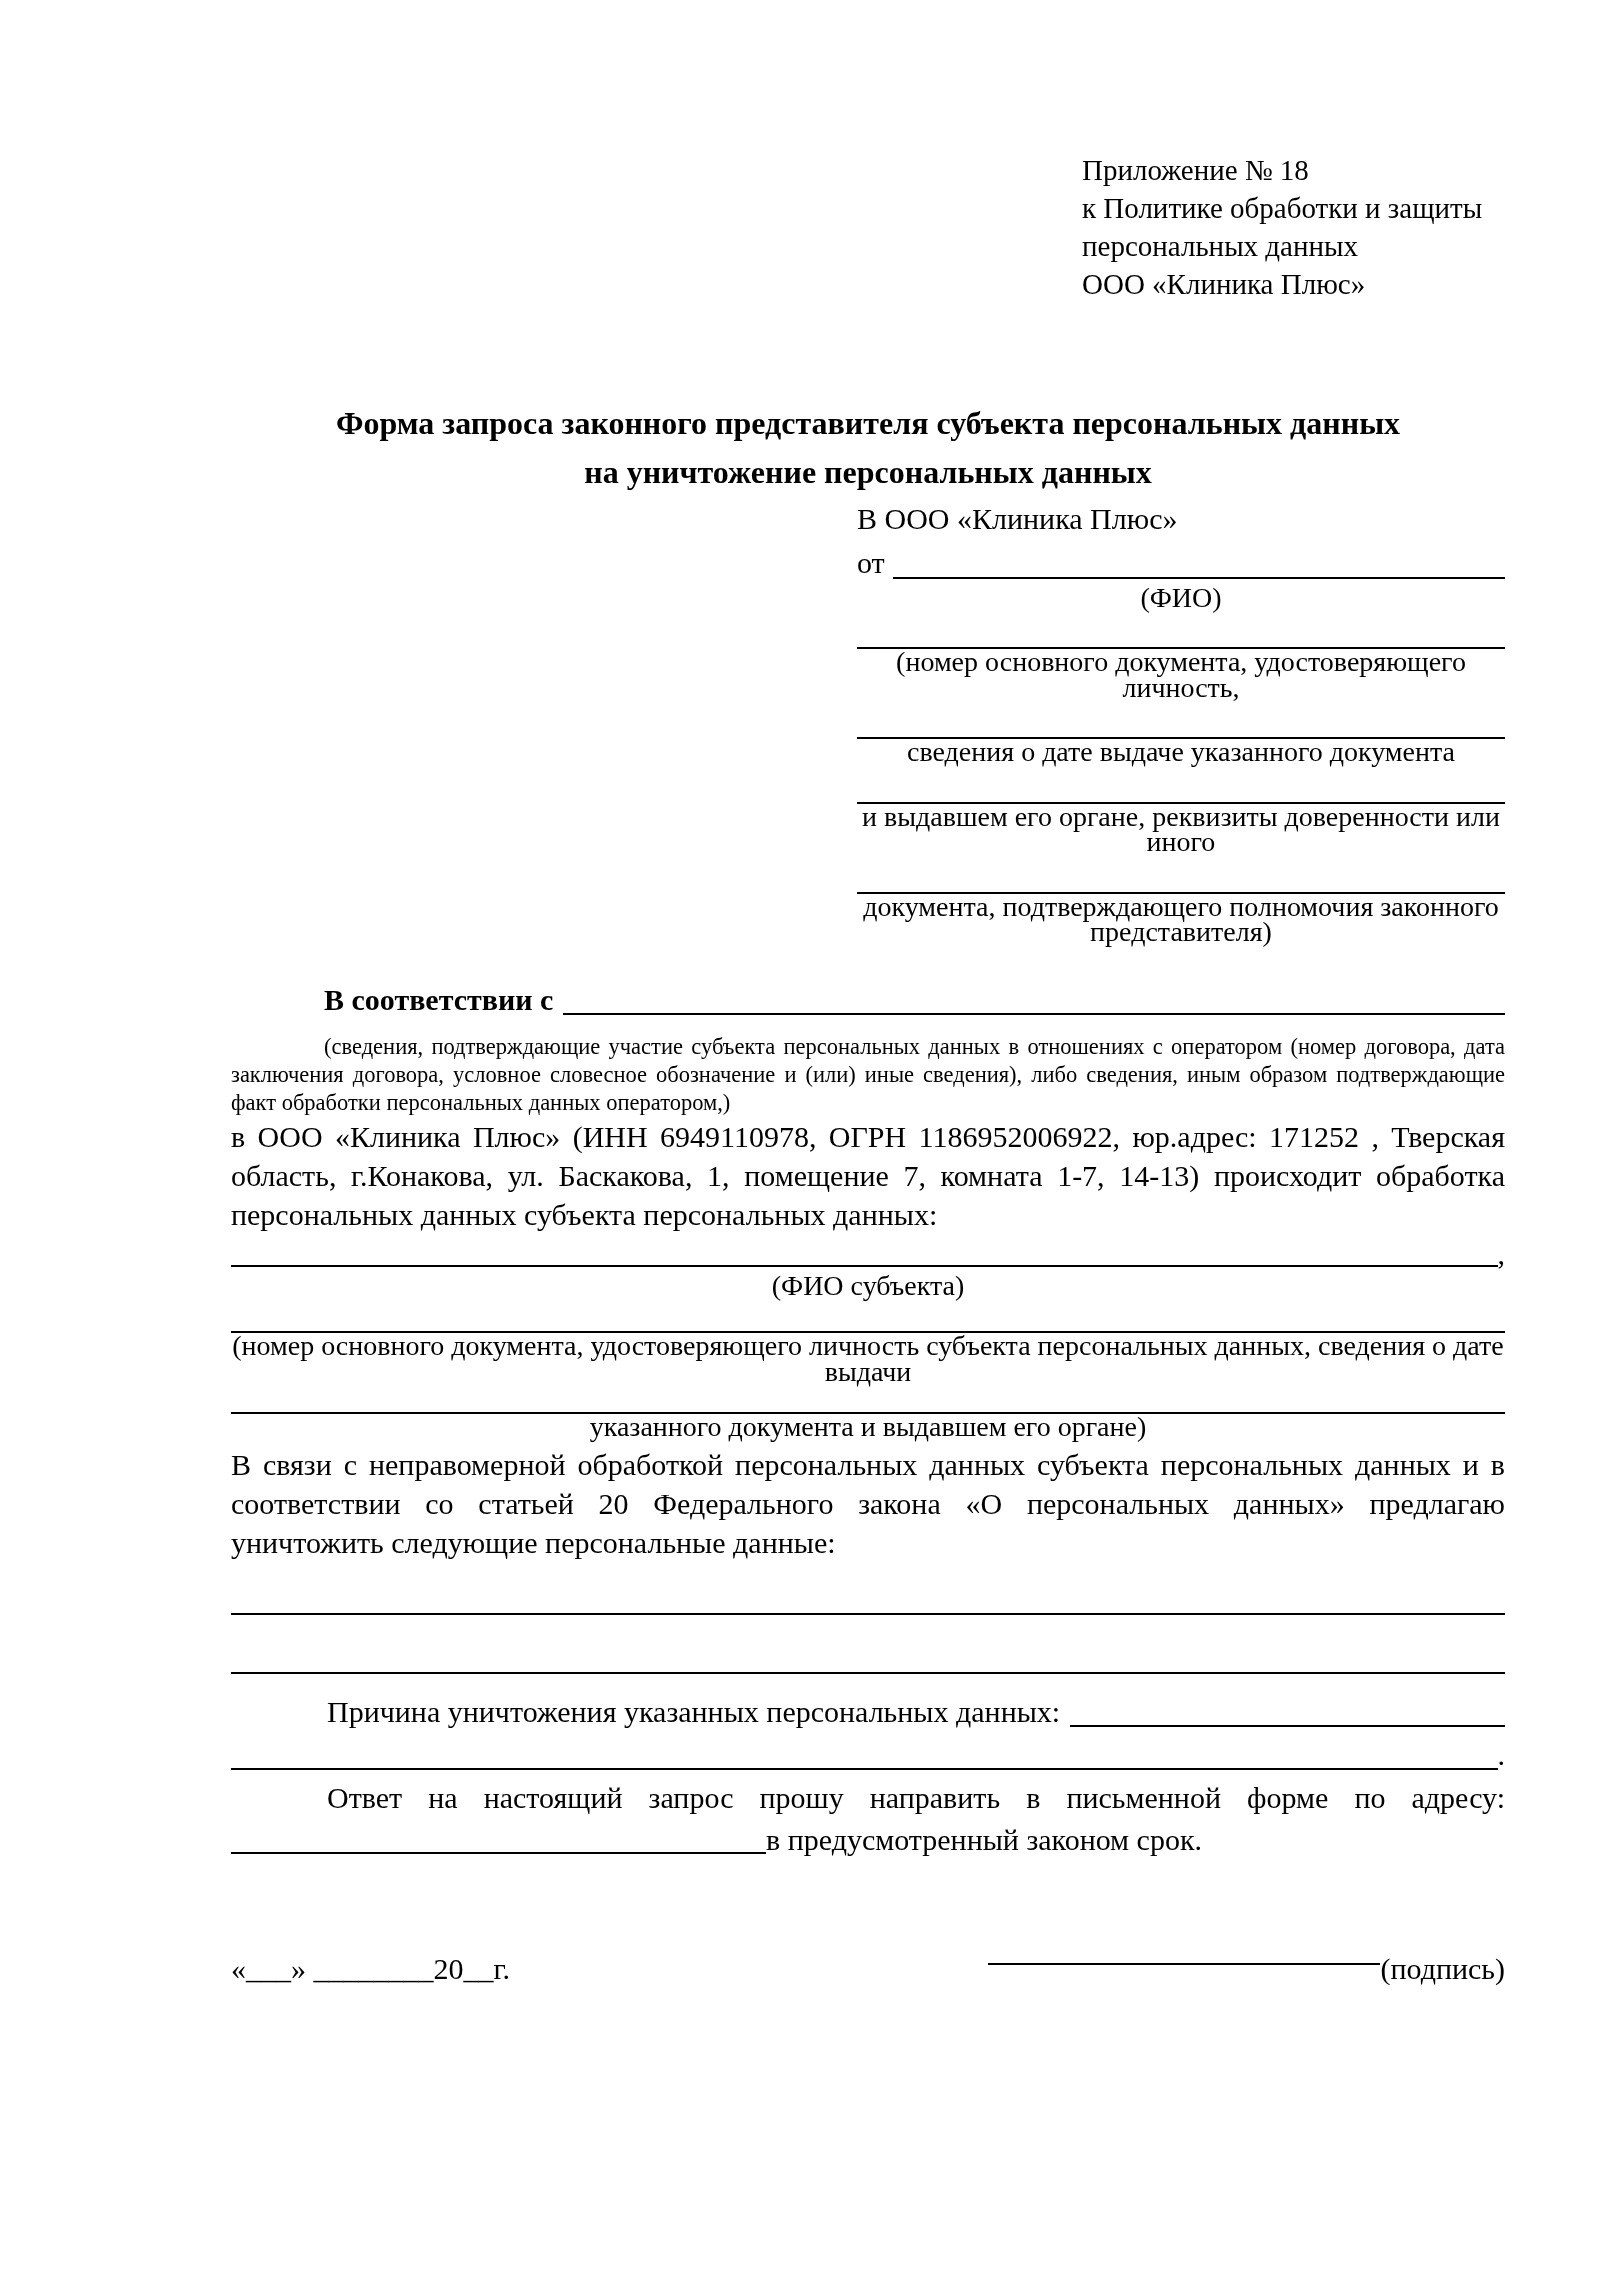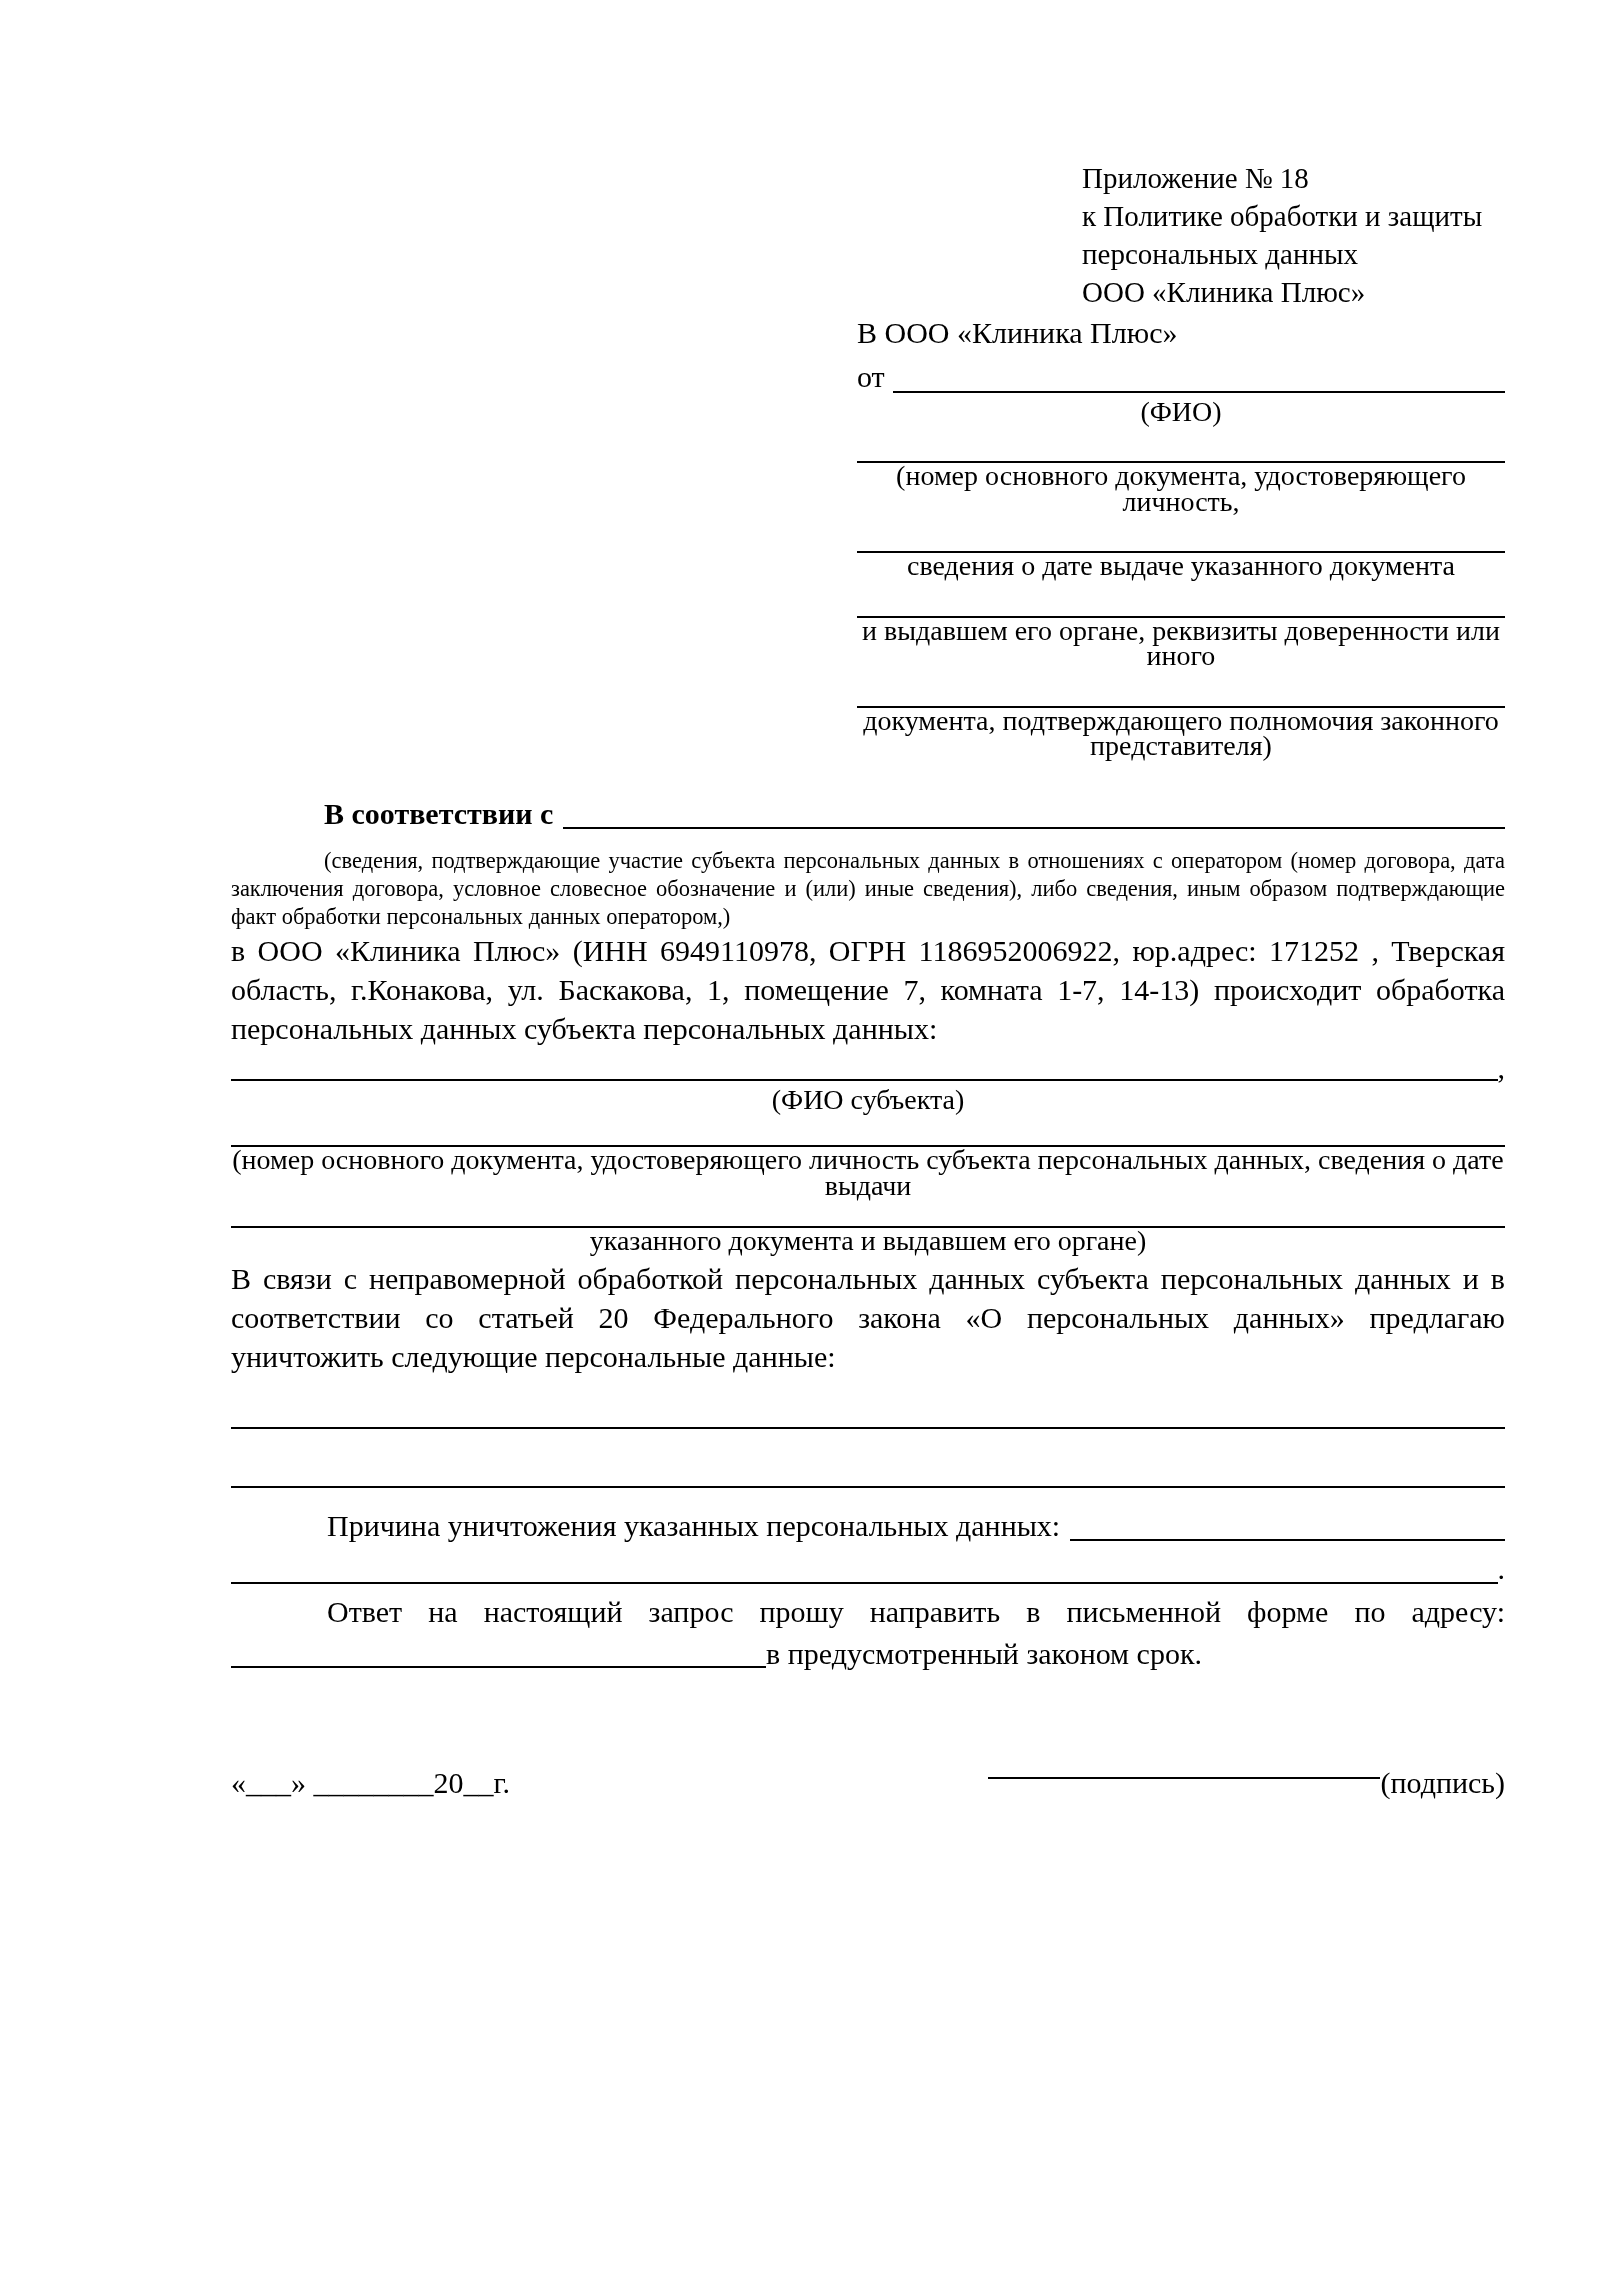--- a/index.html
+++ b/index.html
@@ -1,21 +1,21 @@
 <!DOCTYPE html>
 <html lang="ru"><head>
 <meta charset="utf-8">
 <style>
   html,body{margin:0;padding:0;background:#e8e8e8;}
   .page{
     width:1621px;height:2293px;background:#ffffff;color:#000;
     font-family:"Liberation Serif","DejaVu Serif",serif;
     position:relative;margin:0 auto;overflow:hidden;
   }
-  .content{position:absolute;left:231px;top:12px;width:1274px;}
+  .content{position:absolute;left:231px;top:4px;width:1274px;}
   
   .annex{margin-top:147px;margin-left:851px;font-size:29px;line-height:38px;white-space:nowrap;}
   
   .title{margin-top:96px;text-align:center;font-weight:bold;font-size:32px;line-height:49px;}
   
   .addr{margin-left:626px;font-size:30px;}
   .addr-org{line-height:44px;}
   .from-row{display:flex;align-items:flex-end;line-height:44px;}
   .from-row .fill{flex:1;border-bottom:2.9px solid #000;margin-bottom:5.9px;margin-left:7.8px;}
   .cap{font-size:28px;line-height:25.5px;text-align:center;}
@@ -52,20 +52,24 @@
 <div class="page">
   <div class="content">
 
     <div class="annex">
       <div>Приложение № 18</div>
       <div>к Политике обработки и защиты</div>
       <div>персональных данных</div>
       <div>ООО «Клиника Плюс»</div>
     </div>
 
+    <div class="title">
+      <div>Форма запроса законного представителя субъекта персональных данных</div>
+      <div>на уничтожение персональных данных</div>
+    </div>
 
     <div class="addr">
       <div class="addr-org">В ООО «Клиника Плюс»</div>
       <div class="from-row">
         <span>от</span>
         <span class="fill"></span>
       </div>
       <div class="cap">(ФИО)</div>
 
       <div class="field">

